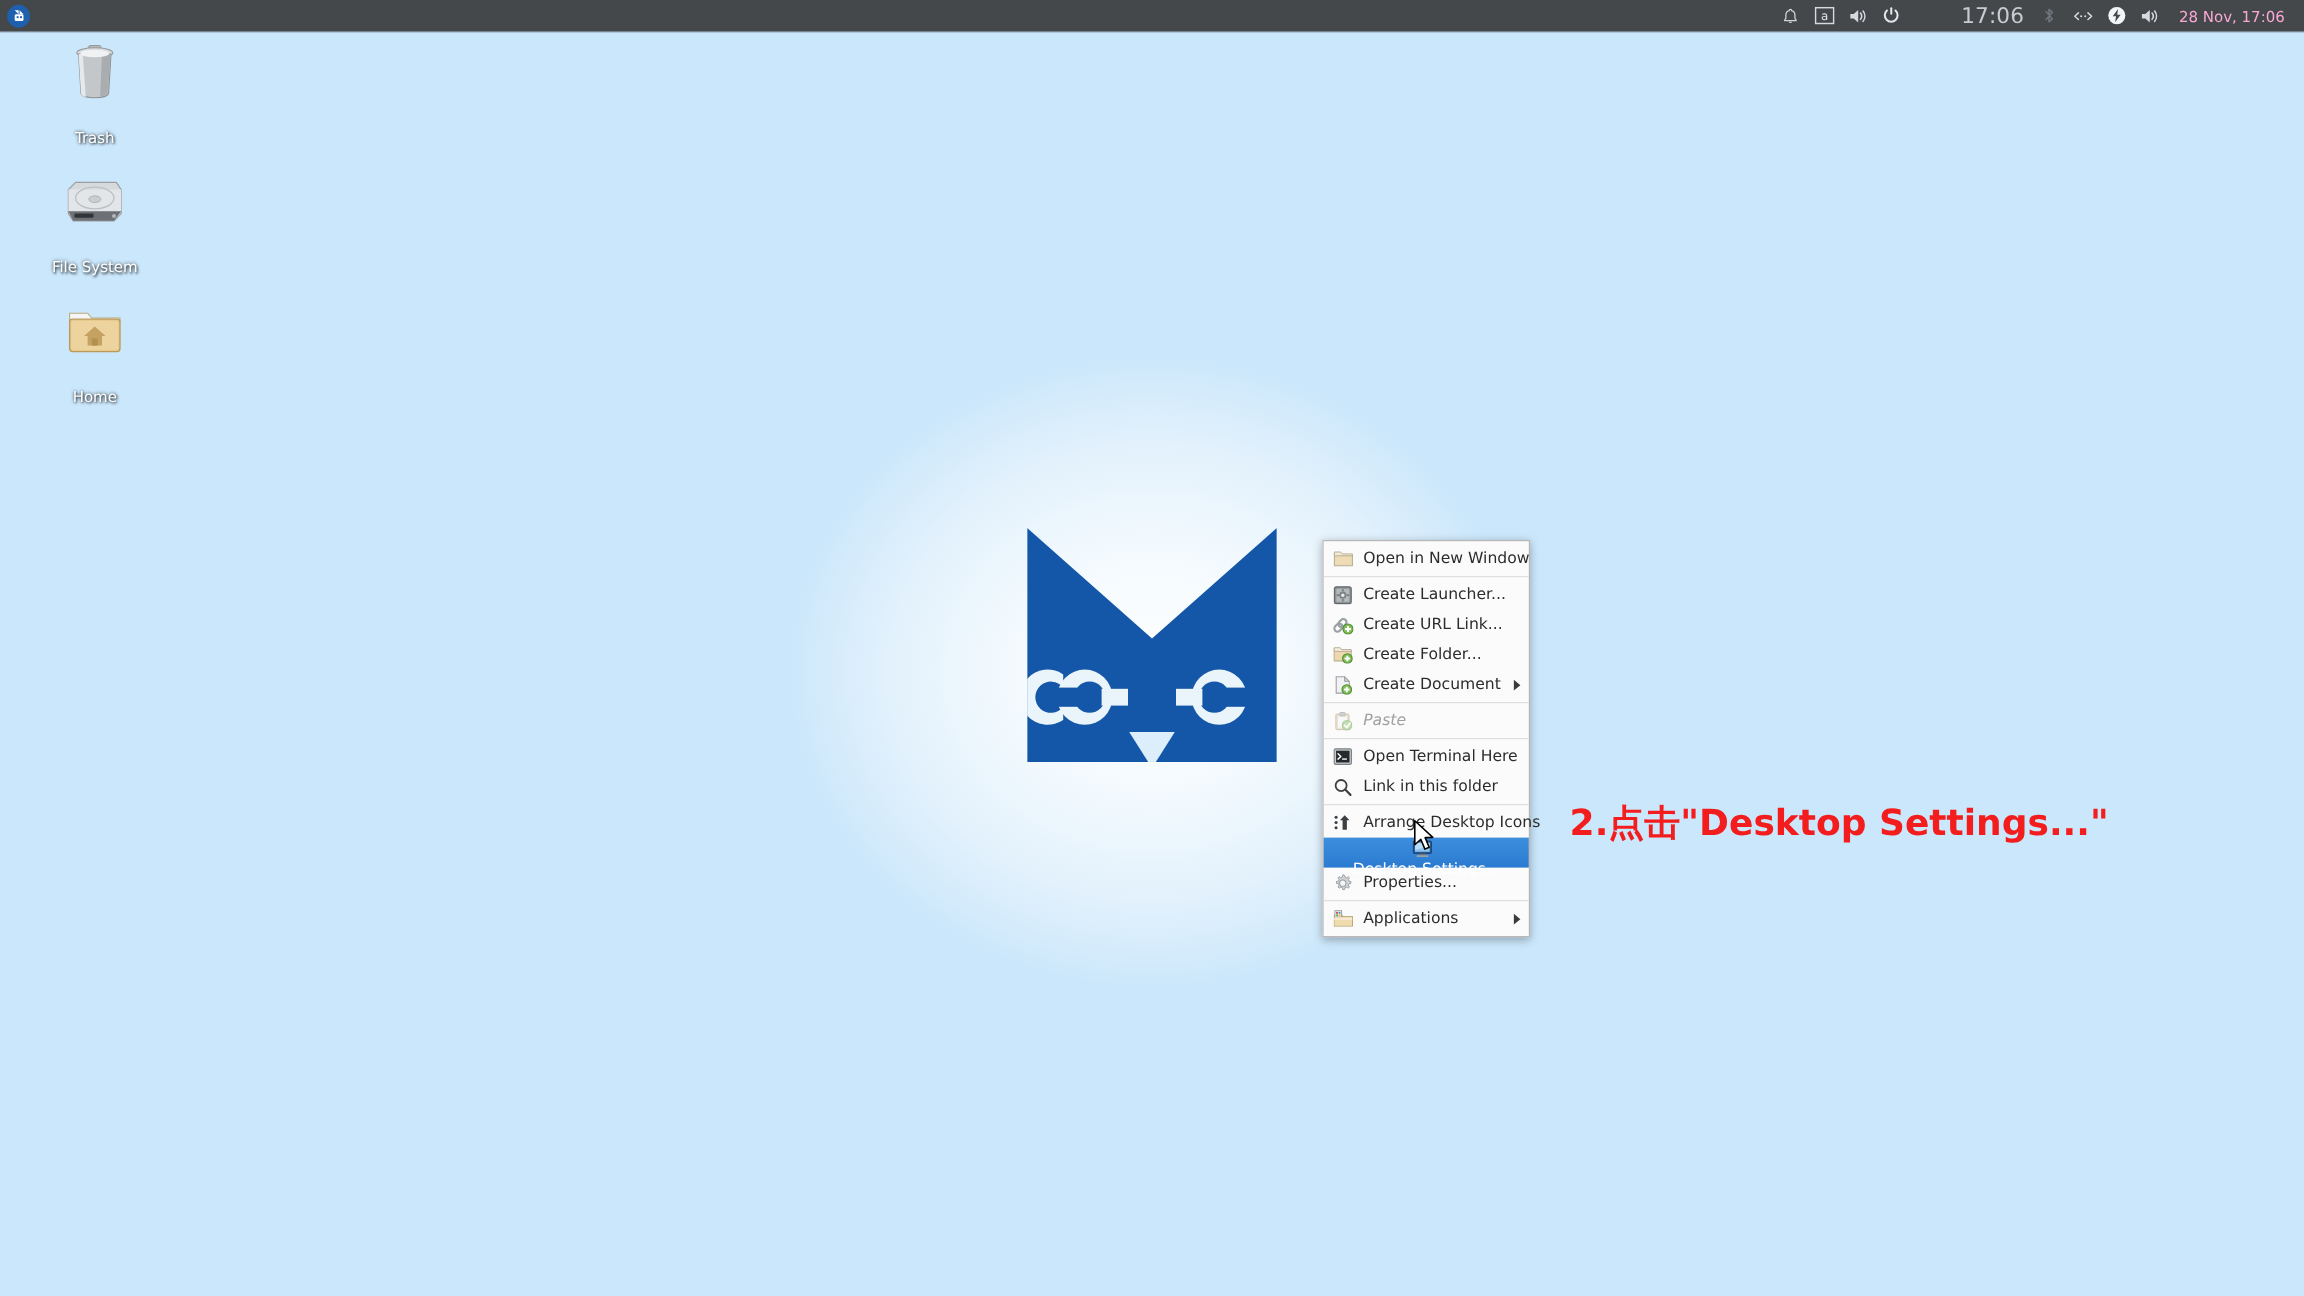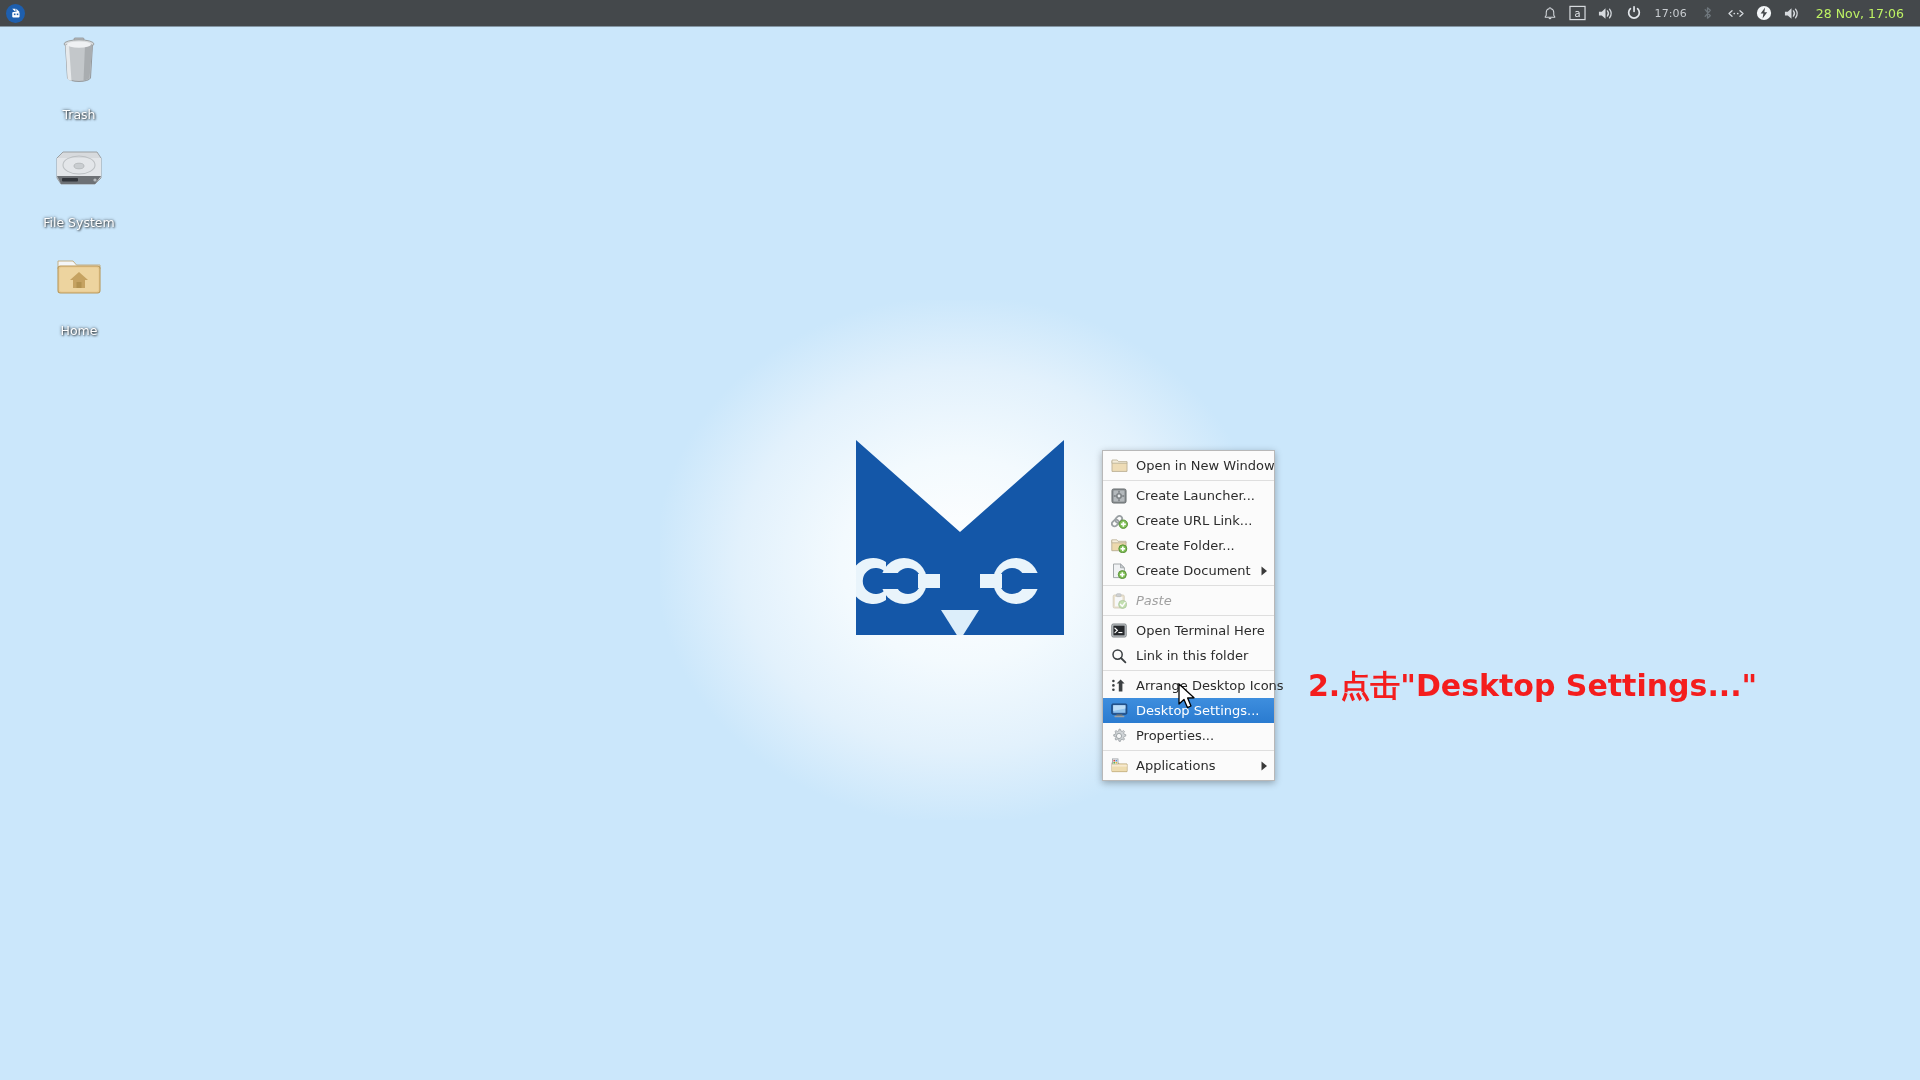--- a/index.html
+++ b/index.html
@@ -72,26 +72,27 @@
   .tray-item {
     display: flex;
     align-items: center;
     justify-content: center;
     height: 26px;
     min-width: 22px;
     padding: 0 3px;
   }
   .tray-clock {
     color: #c8ccd0;
-    font-size: 11px;
+    font-size: 18px;
     padding: 0 7px;
     letter-spacing: 0.1px;
+    margin-left: 37px;
   }
   .tray-datetime {
-    color: #bef264;
+    color: #f9a8d4;
     font-size: 12.5px;
     padding: 0 8px 0 10px;
     white-space: nowrap;
   }
   .applauncher {
     width: 19px; height: 19px;
     border-radius: 50%;
     background: #1e5fae;
     display: flex; align-items: center; justify-content: center;
     margin-left: 2px;
@@ -155,20 +156,21 @@
     display: flex; align-items: center; justify-content: center;
     flex: 0 0 18px;
   }
   .mi .text { flex: 1 1 auto; line-height: 17px; }
   .mi.disabled .text { color: #a0a0a0; font-style: italic; }
   .mi.disabled .icon { opacity: 0.45; }
   .mi.selected {
     background: #2d7fd3;
     background: linear-gradient(to bottom, #3e8ede 0%, #2a7bd0 100%);
     color: #ffffff;
+    flex-direction: column;
   }
   .mi .arrow {
     width: 10px;
     margin-left: 6px;
     display: flex; align-items: center; justify-content: flex-end;
   }
   .sep {
     height: 1px;
     background: #dedede;
     margin: 2px 0;

